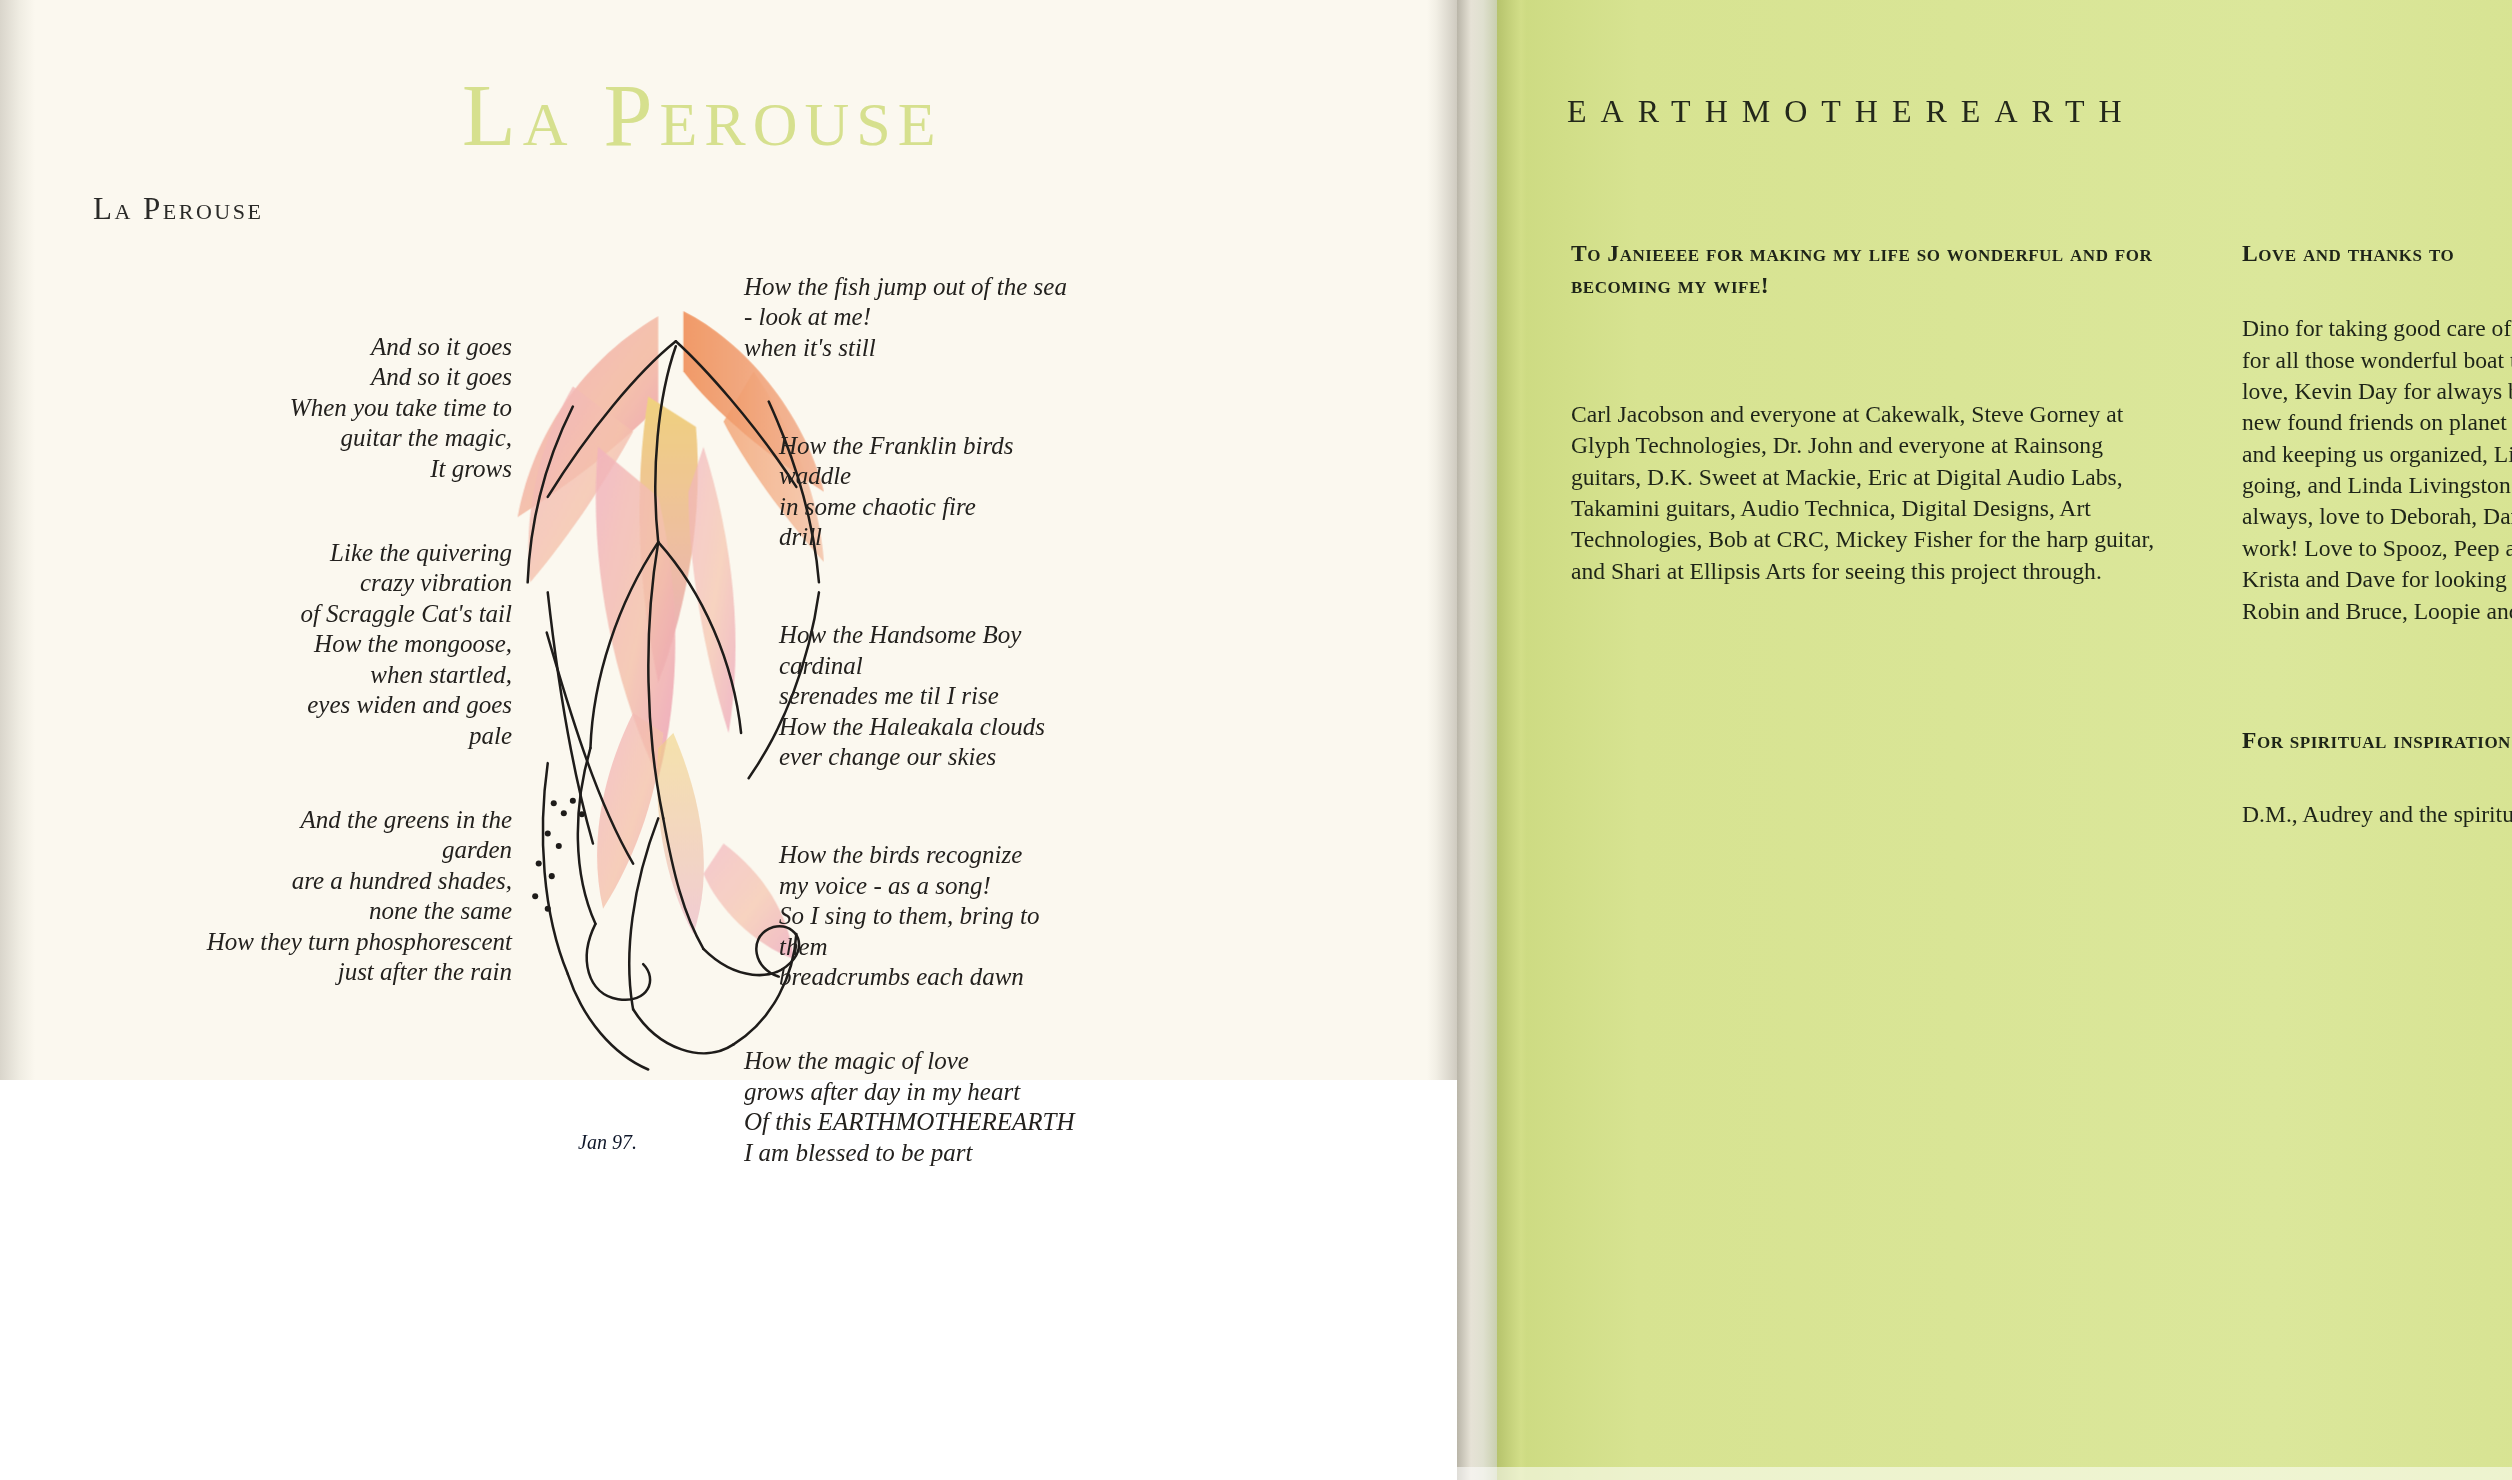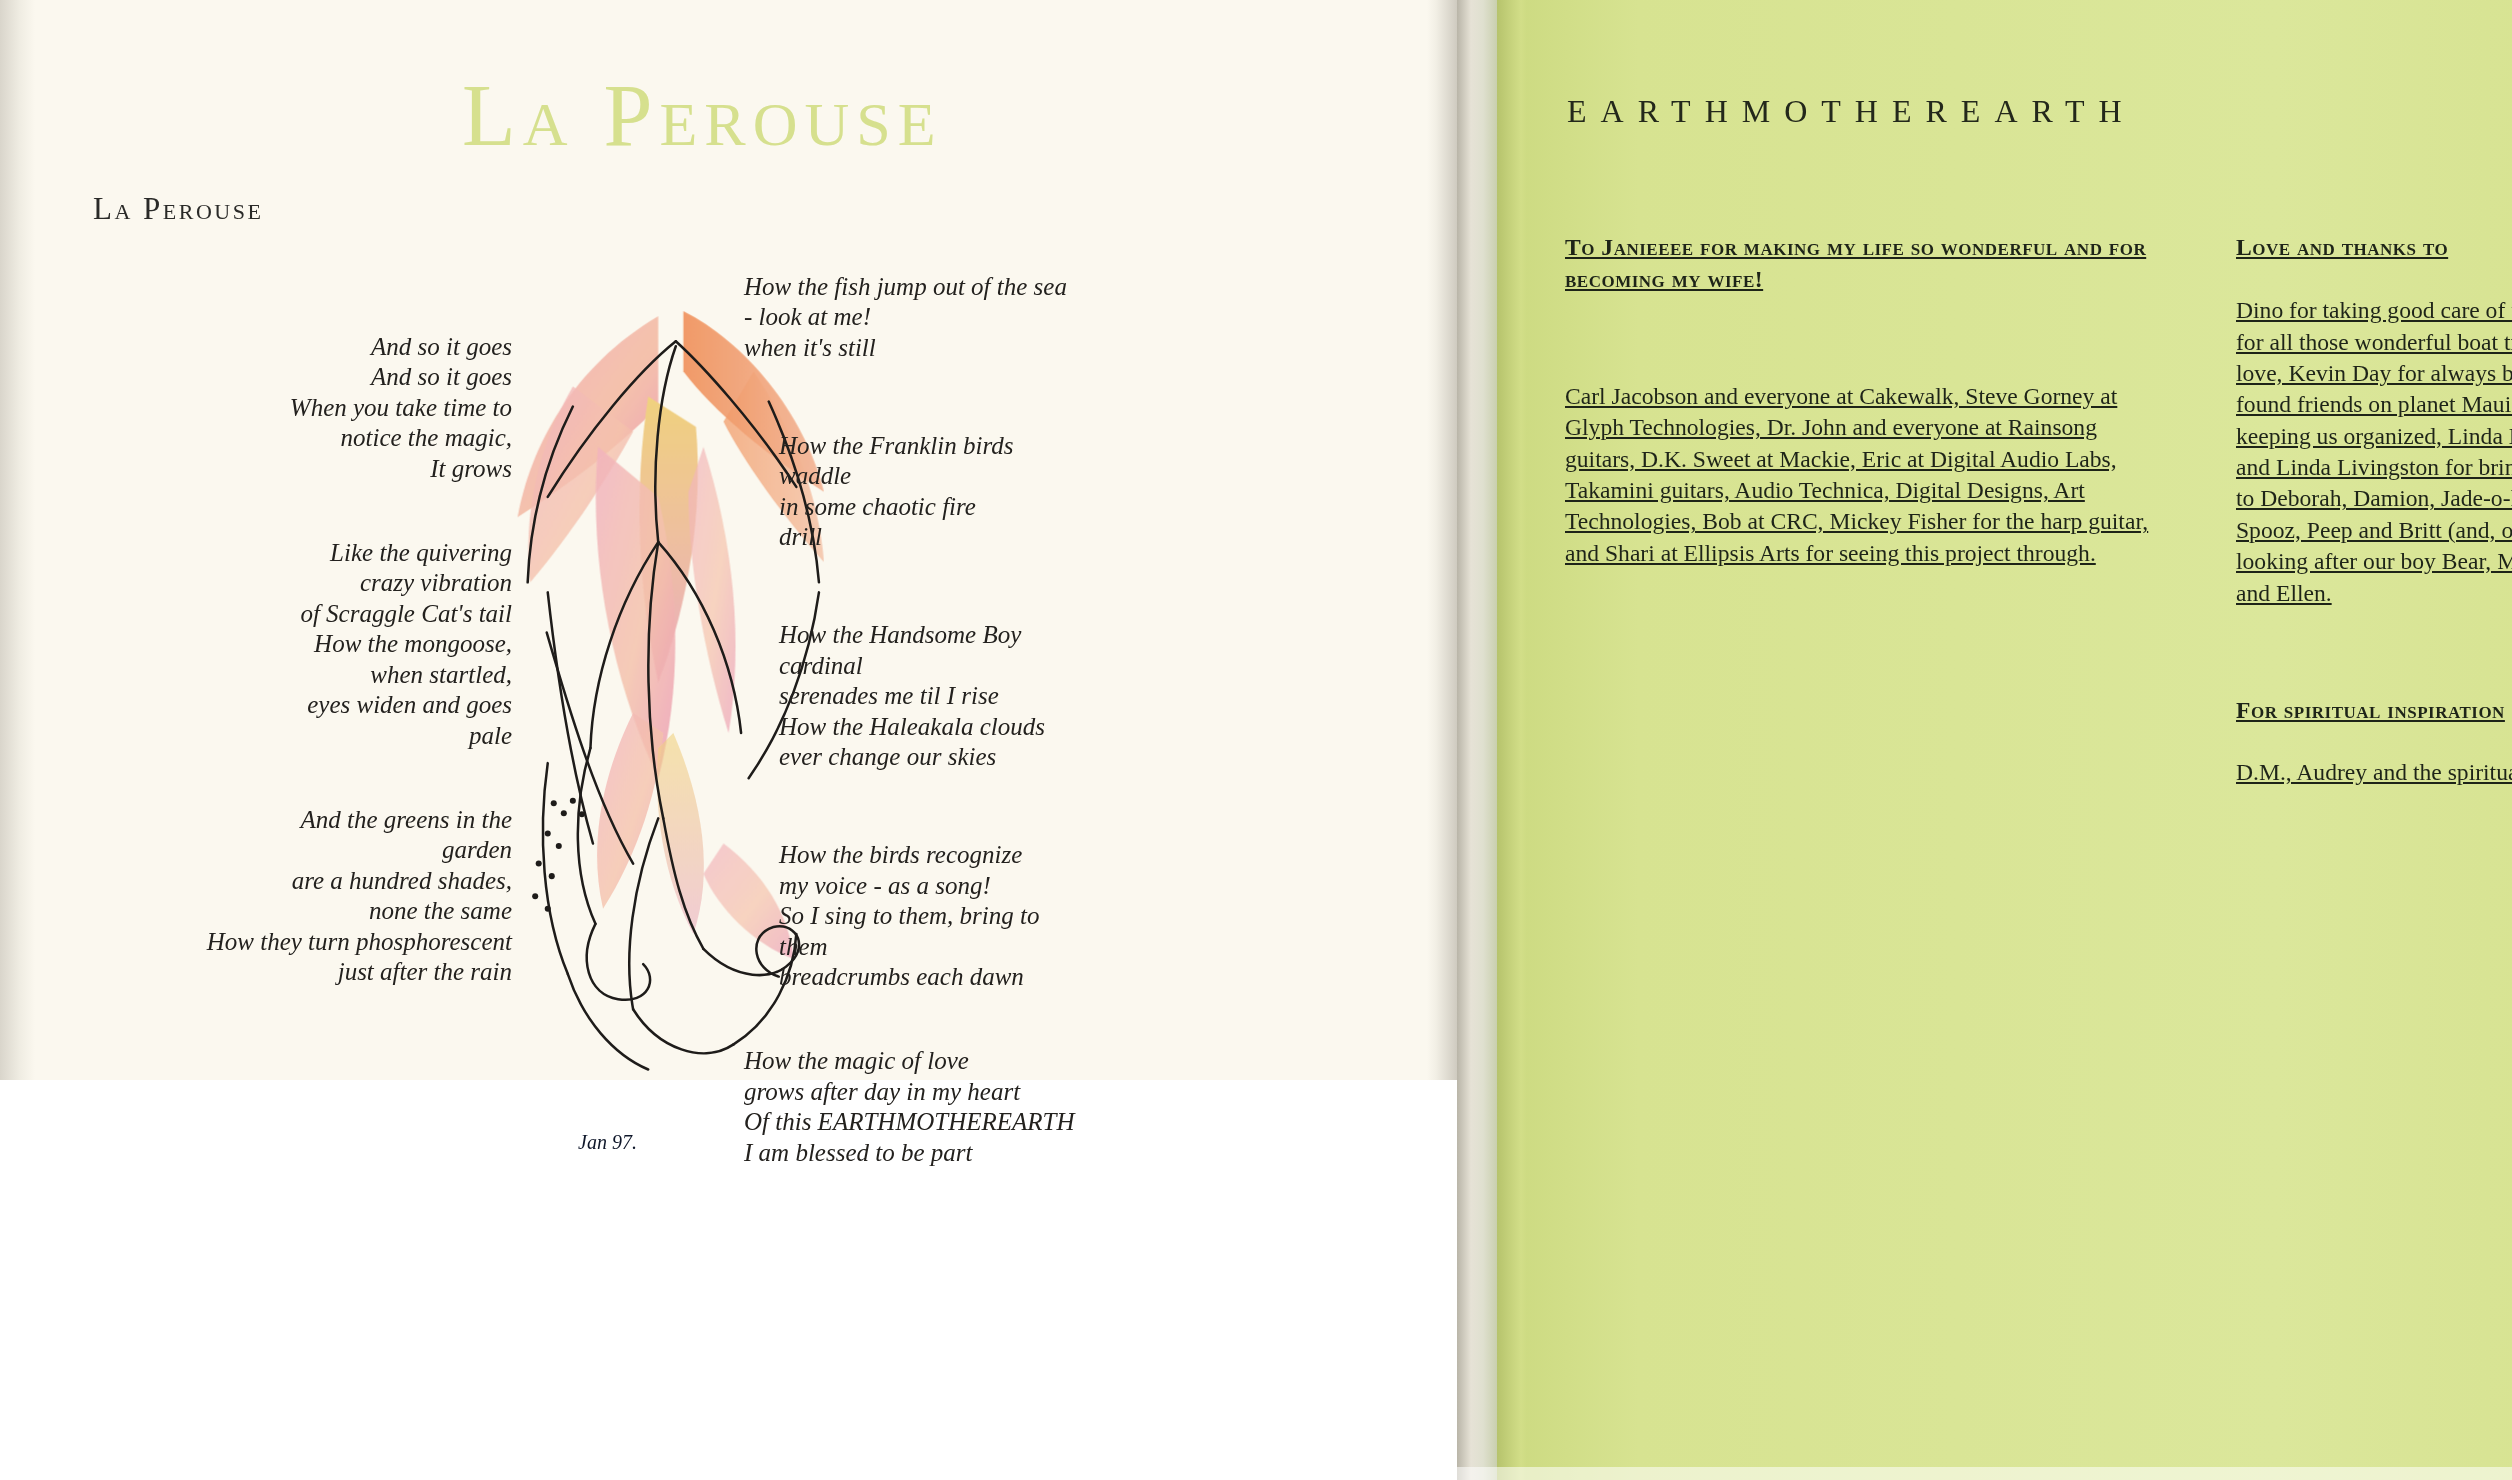--- a/index.html
+++ b/index.html
@@ -168,21 +168,21 @@
     color: #1e2418;
   }
   .col-a { left: 68px; top: 201px;  width: 598px; }
   .col-b { left: 739px; top: 201px; width: 608px; }
   .cred-head {
     font-variant: small-caps;
     font-weight: bold;
     letter-spacing: 0.5px;
   }
   .cred-block { margin-bottom: 23px; white-space: pre-line; }
-  .cred-block p { margin: 0; text-decoration: underline; }
+  .cred-block p { margin: 6px; }
 </style>
 </head>
 <body>
 
 <div class="page">
 
   <div class="trim-top"></div>
 
   <div class="leaf-left">
 
@@ -258,21 +258,21 @@
         </g>
       </svg>
     </div>
 
     <div class="sig">Jan 97.</div>
 
     <div class="poem poem-left">
       <div class="stanza">And so it goes
 And so it goes
 When you take time to
-notice the magic,
+guitar the magic,
 It grows</div>
       <div class="stanza">Like the quivering
 crazy vibration
 of Scraggle Cat's tail
 How the mongoose,
 when startled,
 eyes widen and goes
 pale</div>
       <div class="stanza">And the greens in the
 garden

